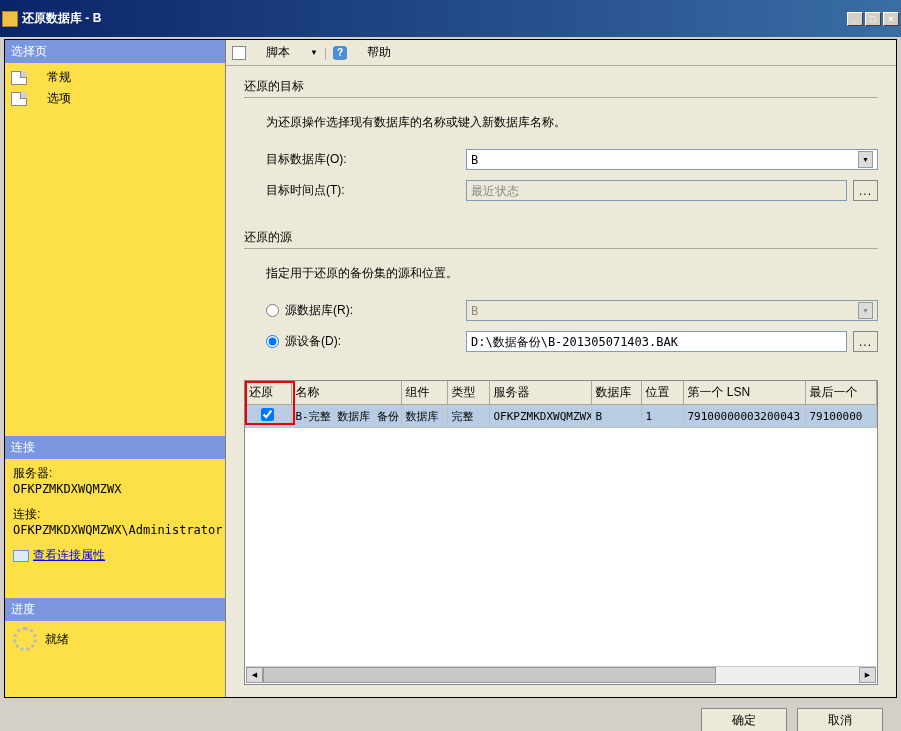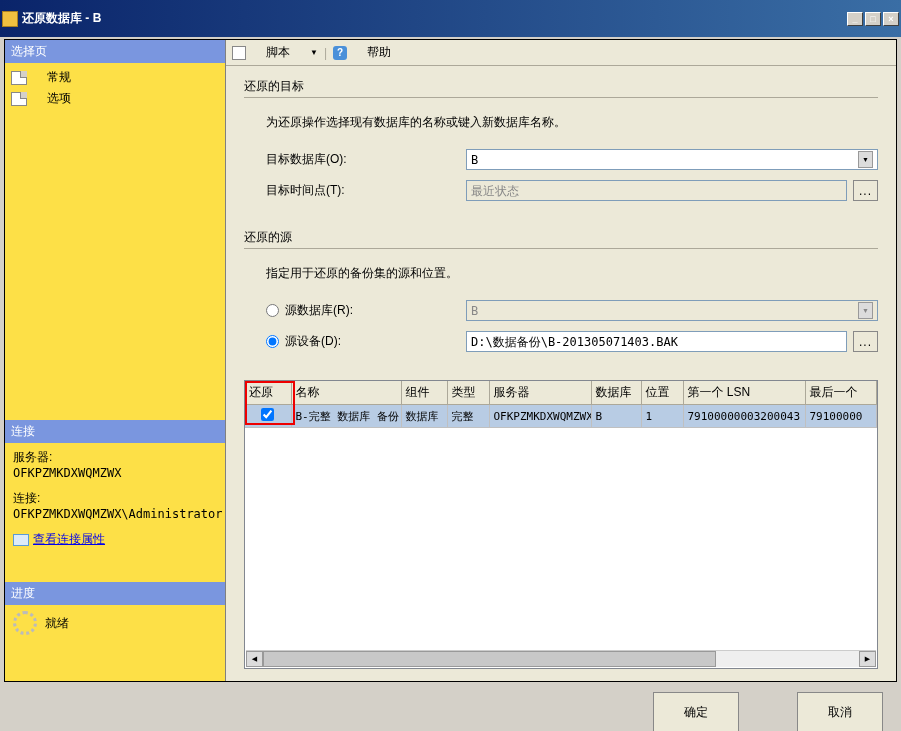--- a/index.html
+++ b/index.html
@@ -68,21 +68,21 @@
 .grid-table td { border: 1px solid #c0c0c0; border-top: none; border-left: none; padding: 3px 4px; height: 20px; background: #b8cce4; overflow: hidden; white-space: nowrap; font-family: Consolas, monospace; font-size: 11px; }
 .chk-cell { text-align: center; }
 .red-box { position: absolute; left: 0px; top: 0px; width: 50px; height: 44px; border: 2px solid #e00; pointer-events: none; }
 .h-scroll { position: absolute; left: 1px; right: 1px; bottom: 1px; height: 17px; background: #e8e8e8; border-top: 1px solid #ccc; display: flex; }
 .scroll-btn { width: 17px; height: 100%; background: #dcdcdc; border: 1px solid #999; display: flex; align-items: center; justify-content: center; font-size: 7px; }
 .scroll-track { flex: 1; background: #efefef; position: relative; }
 .scroll-thumb { position: absolute; left: 0; top: 0; bottom: 0; width: 76%; background: #c8c8c8; border: 1px solid #999; }
 
 
 .btn-bar { padding: 10px 14px; display: flex; justify-content: flex-end; gap: 10px; background: #d4d0c8; }
-.btn { width: 86px; height: 40px; border: 1px solid #888; background: #ece9d8; cursor: default; margin-left: 48px; }
+.btn { width: 86px; height: 24px; border: 1px solid #888; background: #ece9d8; cursor: default; }
 </style>
 </head>
 <body>
 
 <div class="titlebar">
   <div class="titlebar-icon"></div>
   <div class="titlebar-text">还原数据库 - B</div>
   <div class="win-btns">
     <div class="win-btn">_</div>
     <div class="win-btn">□</div>

